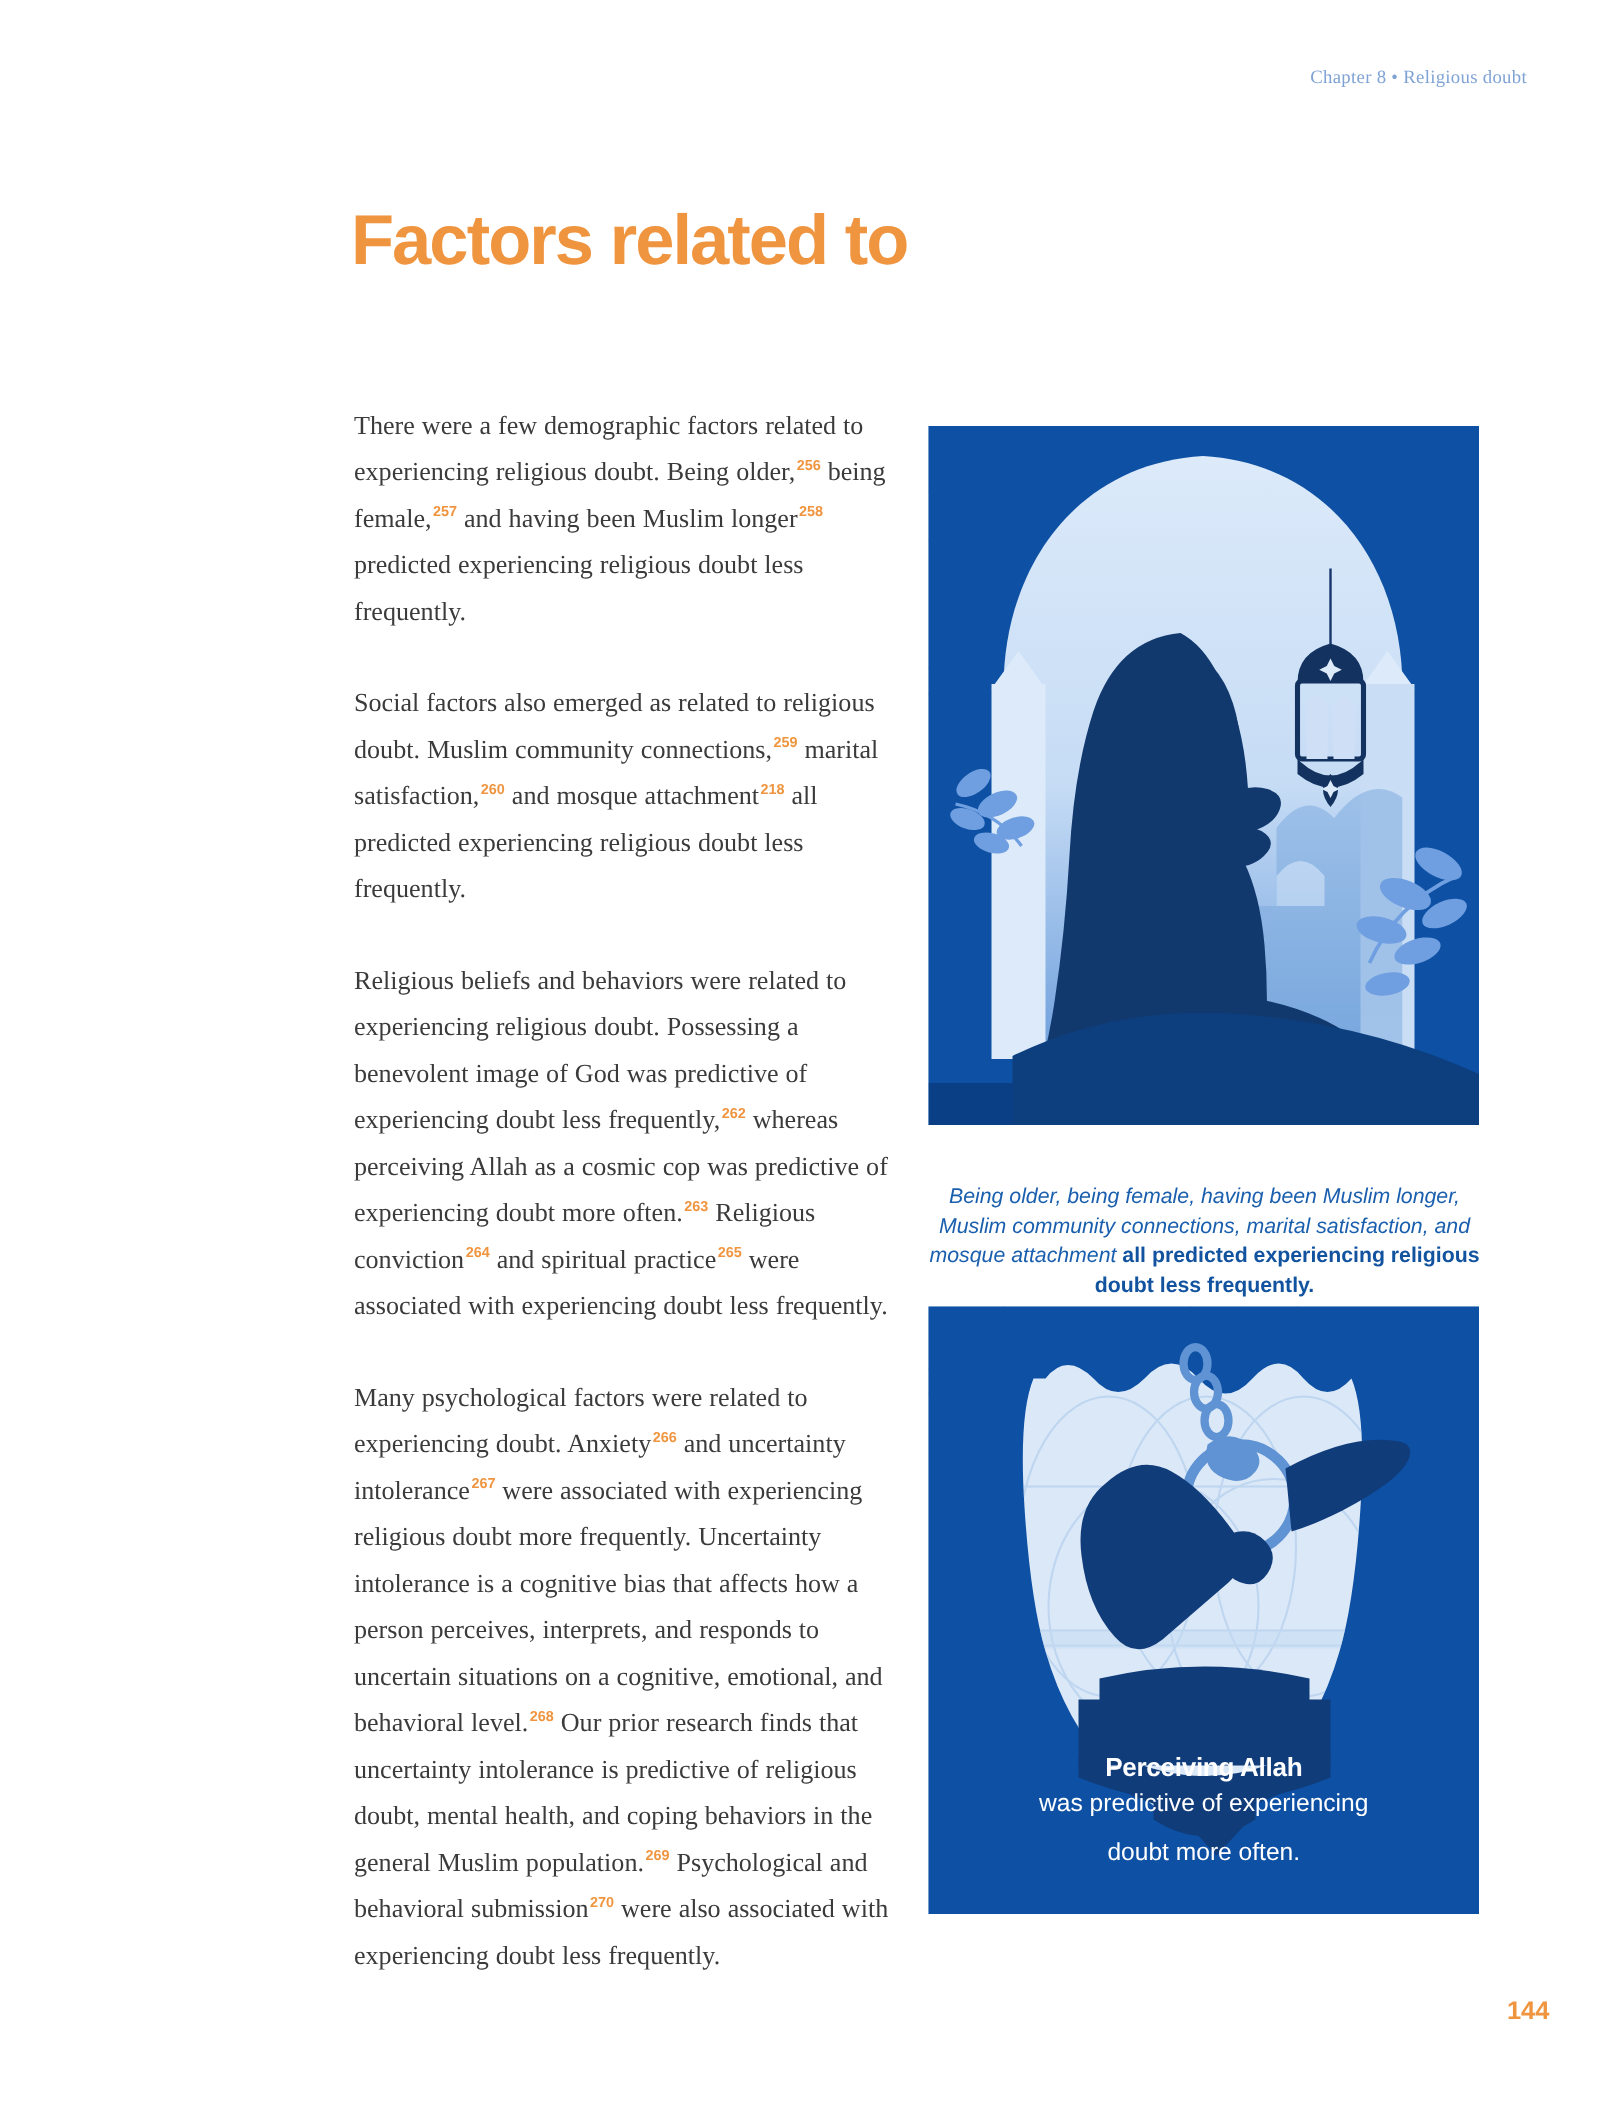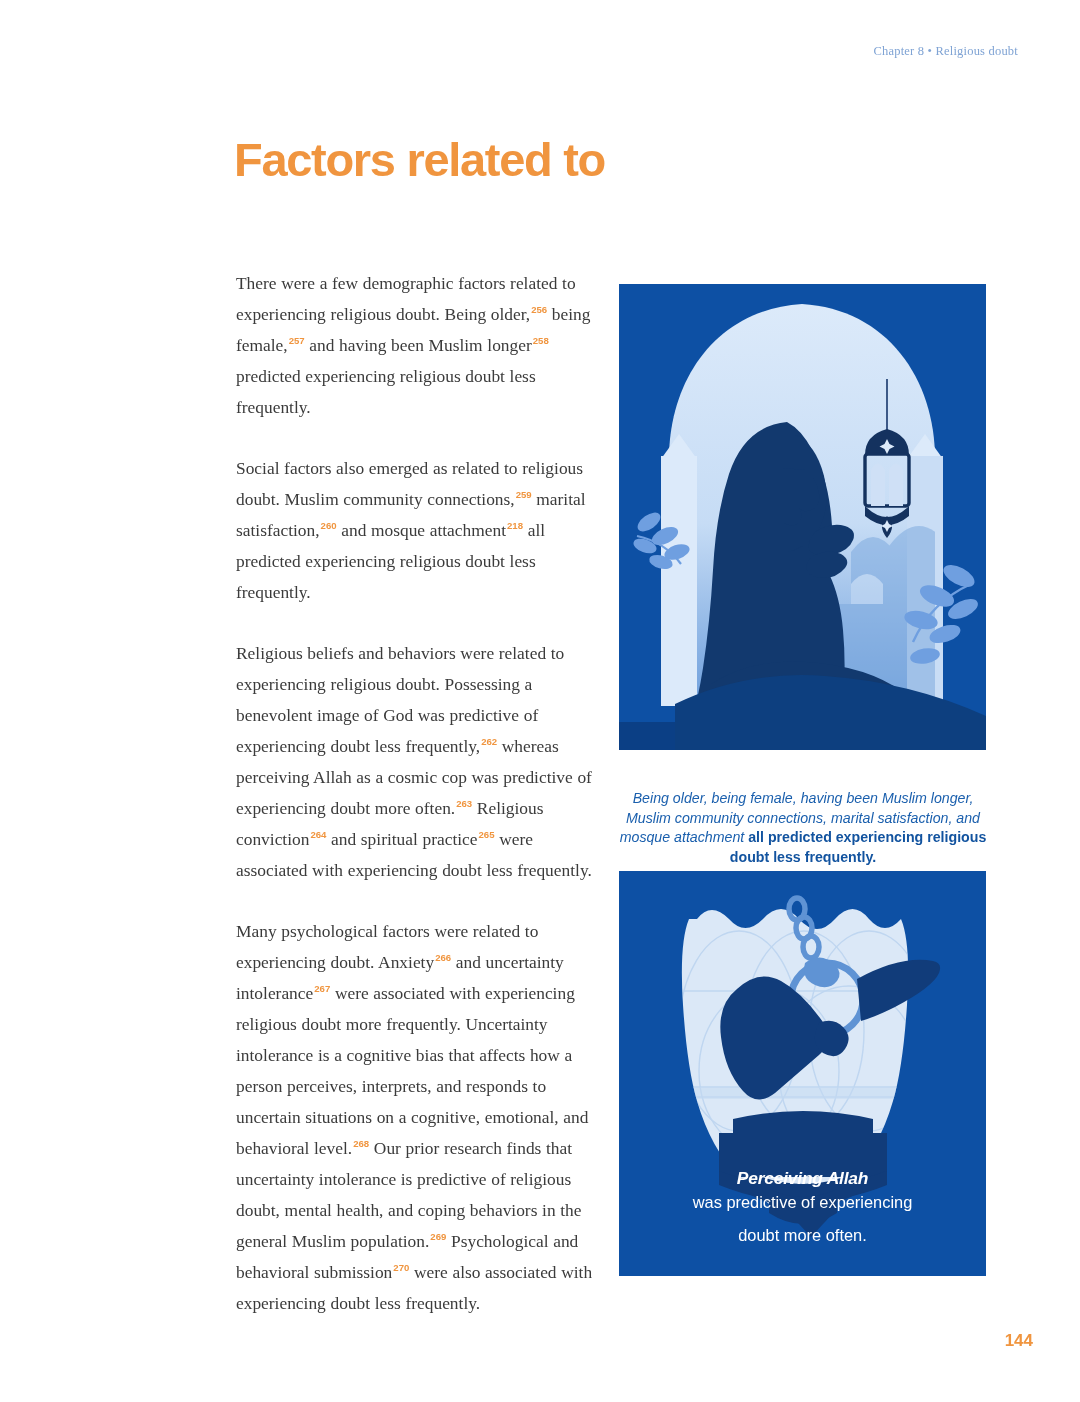--- a/index.html
+++ b/index.html
@@ -124,21 +124,20 @@
     text-align: center;
     font-family: "Liberation Sans", sans-serif;
     color: #ffffff;
   }
   .caption-two .strong {
     display: block;
     font-weight: bold;
     font-size: 17.4px;
     line-height: 21px;
     letter-spacing: -0.2px;
-    font-style: italic;
   }
   .caption-two .plain {
     display: block;
     font-weight: normal;
     font-size: 16.4px;
     line-height: 21px;
     margin-top: 3px;
     text-align: center;
   }
 

